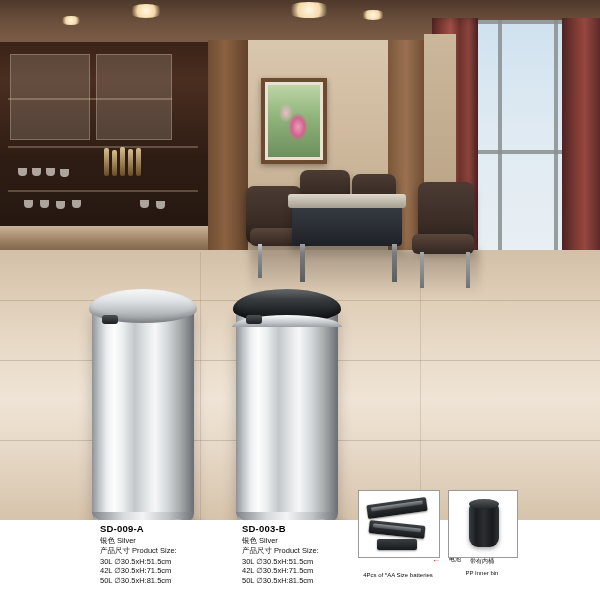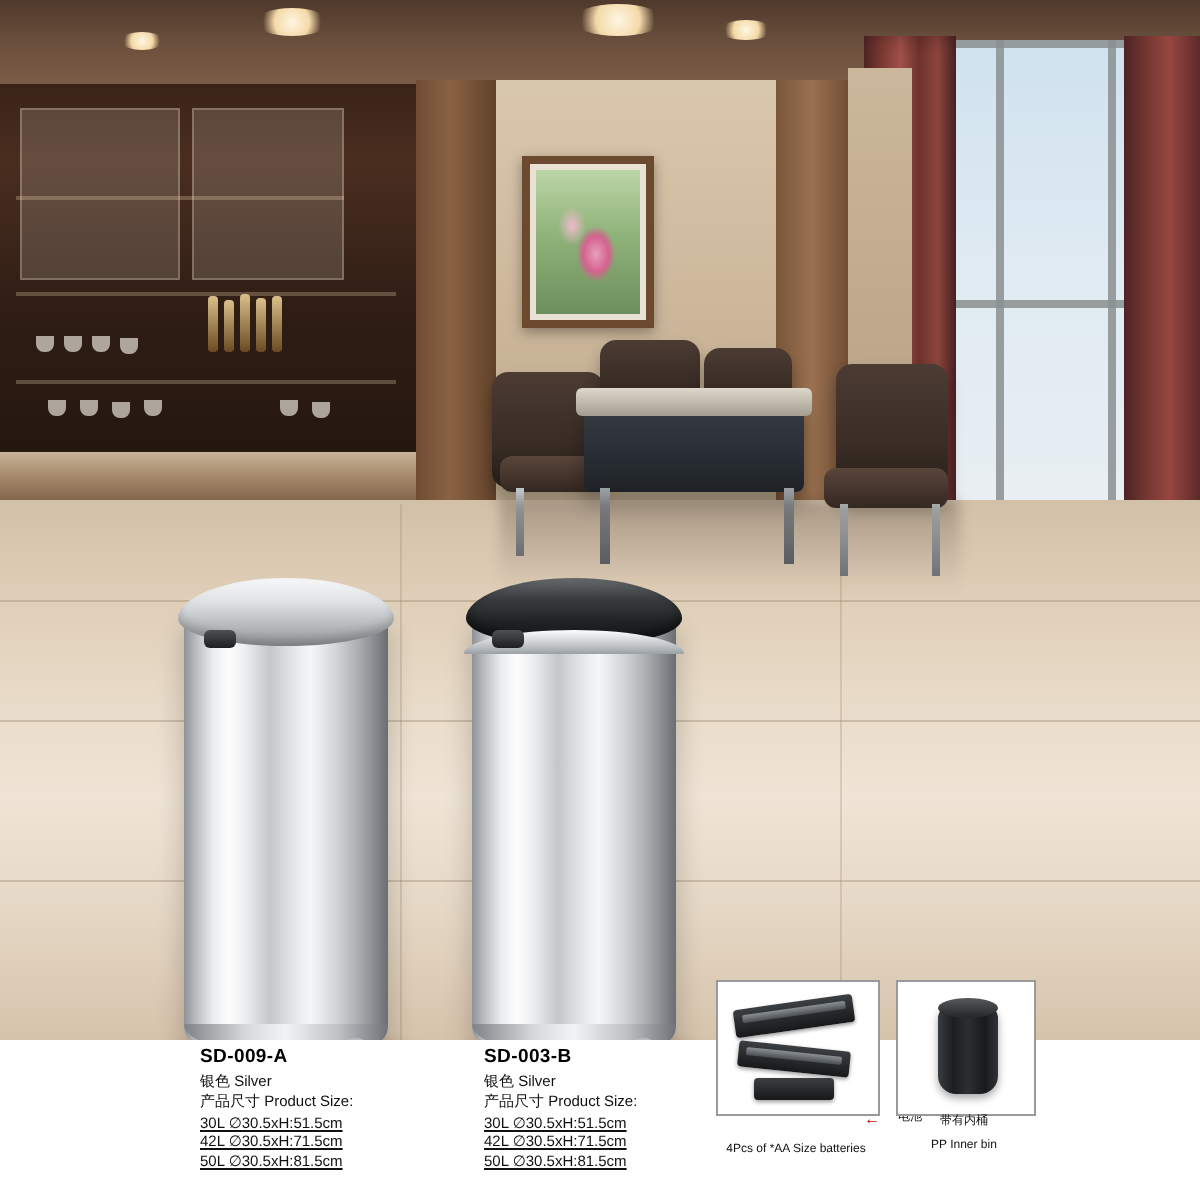--- a/index.html
+++ b/index.html
@@ -179,21 +179,21 @@
 
   
   .specbar{
     position:absolute;left:0;top:520px;width:600px;height:80px;background:#ffffff;
   }
   .spec-col{
     position:absolute;top:4px;font-size:7.5px;color:#1a1a1a;line-height:9.6px;
   }
   .spec-title{font-size:9.5px;font-weight:bold;color:#000;margin-bottom:2px;letter-spacing:.2px;}
   .spec-sub{font-size:7.5px;color:#111;margin-bottom:1px;}
-  .spec-line{font-size:7.5px;color:#111;white-space:nowrap;text-decoration:underline;}
+  .spec-line{font-size:7.5px;color:#111;white-space:nowrap;}
 
   .acc-box{
     position:absolute;border:1px solid #9a9a9a;background:#ffffff;
   }
   .acc-cap{
     position:absolute;font-size:6px;color:#111;text-align:center;line-height:7.5px;
   }
   .battery{
     position:absolute;background:linear-gradient(180deg,#3c3f42,#16181a);border-radius:2px;
     box-shadow:0 1px 2px rgba(0,0,0,.4);

